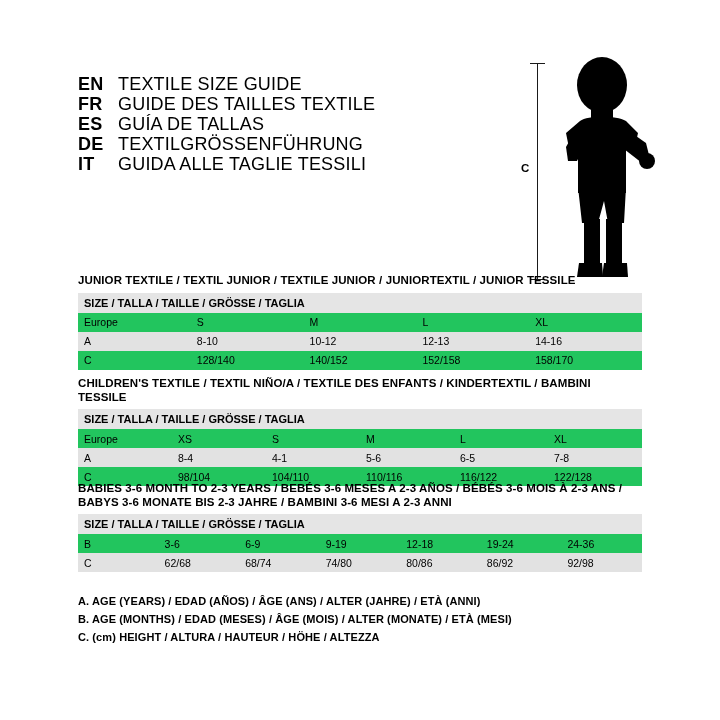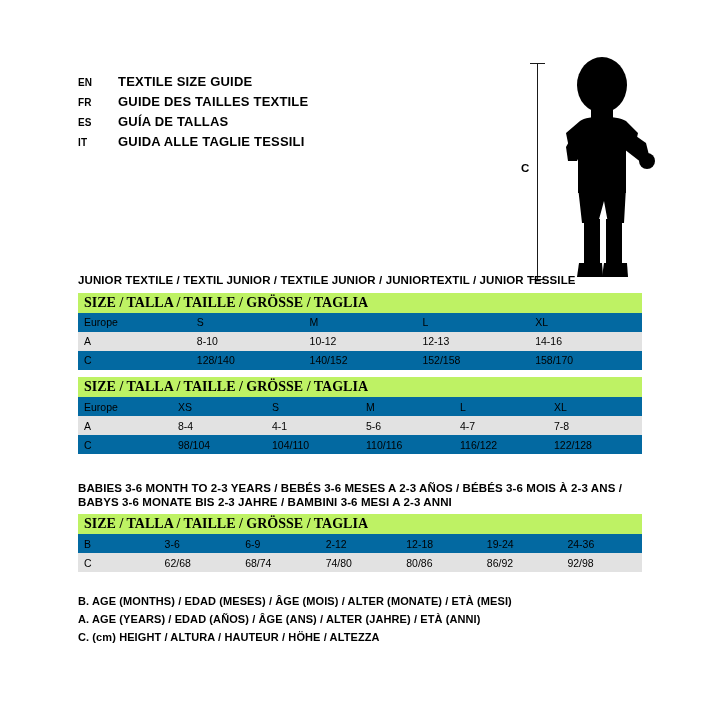--- a/index.html
+++ b/index.html
@@ -29,27 +29,27 @@
     width: 400px;
   }
   .lang-row {
     display: flex;
     align-items: baseline;
     margin-bottom: 2px;
     height: 18px;
   }
   .lang-code {
     width: 40px;
-    font-size: 10px;
+    font-size: 18px;
     font-weight: bold;
     letter-spacing: 0.2px;
   }
   .lang-text {
-    font-size: 13px;
-    font-weight: bold;
+    font-size: 18px;
+    font-weight: normal;
     letter-spacing: 0.2px;
     text-align: center;
   }
 
   
   .figure-area {
     position: absolute;
     left: 500px;
     top: 55px;
     width: 180px;
@@ -114,27 +114,26 @@
     table-layout: fixed;
   }
   table.size td {
     font-size: 10.5px;
     padding: 2px 0 2px 6px;
     border: 0;
     vertical-align: middle;
     height: 15px;
   }
   tr.head td {
-    background: #bef264;
-    font-weight: bold;
-    font-size: 14px;
+    background: #e5e5e5;
+    font-weight: bold;
+    font-size: 11px;
     height: 16px;
-    font-family: Liberation Serif, serif;
-  }
-  tr.zebra-light td { background: #0369a1; }
+  }
+  tr.zebra-light td { background: #22c55e; }
   tr.zebra-dark td  { background: #e2e2e2; }
   td.rowlabel { font-weight: normal; }
 
   
   .footnotes {
     position: absolute;
     left: 78px;
     top: 592px;
     width: 564px;
   }
@@ -155,20 +154,24 @@
       <span class="lang-code">EN</span>
       <span class="lang-text">TEXTILE SIZE GUIDE</span>
     </div>
     <div class="lang-row">
       <span class="lang-code">FR</span>
       <span class="lang-text">GUIDE DES TAILLES TEXTILE</span>
     </div>
     <div class="lang-row">
       <span class="lang-code">ES</span>
       <span class="lang-text">GUÍA DE TALLAS</span>
+    </div>
+    <div class="lang-row">
+      <span class="lang-code">DE</span>
+      <span class="lang-text">TEXTILGRÖSSENFÜHRUNG</span>
     </div>
     <div class="lang-row">
       <span class="lang-code">IT</span>
       <span class="lang-text">GUIDA ALLE TAGLIE TESSILI</span>
     </div>
   </div>
 
   <div class="figure-area">
     <div class="measure-line"></div>
     <div class="measure-cap-top"></div>
@@ -224,39 +227,40 @@
         <td>128/140</td>
         <td>140/152</td>
         <td>152/158</td>
         <td>158/170</td>
       </tr>
     </tbody>
       </table>
   </div>
 
   <div class="section" style="top:377px;">
+    <div class="section-title">CHILDREN'S TEXTILE / TEXTIL NIÑO/A / TEXTILE DES ENFANTS / KINDERTEXTIL / BAMBINI TESSILE</div>
     <table class="size">
       <tbody>
           <tr class="head">
         <td colspan="6">SIZE / TALLA / TAILLE / GRÖSSE / TAGLIA</td>
       </tr>
       <tr class="zebra-light">
         <td class="rowlabel" style="width:90px">Europe</td>
         <td>XS</td>
         <td>S</td>
         <td>M</td>
         <td>L</td>
         <td>XL</td>
       </tr>
       <tr class="zebra-dark">
         <td class="rowlabel">A</td>
         <td>8-4</td>
         <td>4-1</td>
         <td>5-6</td>
-        <td>4-7</td>
+        <td>6-5</td>
         <td>7-8</td>
       </tr>
       <tr class="zebra-light">
         <td class="rowlabel">C</td>
         <td>98/104</td>
         <td>104/110</td>
         <td>110/116</td>
         <td>116/122</td>
         <td>122/128</td>
       </tr>
@@ -268,37 +272,37 @@
     <div class="section-title">BABIES 3-6 MONTH TO 2-3 YEARS / BEBÉS 3-6 MESES A 2-3 AÑOS / BÉBÉS 3-6 MOIS À 2-3 ANS / BABYS 3-6 MONATE BIS 2-3 JAHRE / BAMBINI 3-6 MESI A 2-3 ANNI</div>
     <table class="size">
       <tbody>
           <tr class="head">
         <td colspan="7">SIZE / TALLA / TAILLE / GRÖSSE / TAGLIA</td>
       </tr>
       <tr class="zebra-light">
         <td class="rowlabel" style="width:90px">B</td>
         <td>3-6</td>
         <td>6-9</td>
-        <td>2-12</td>
+        <td>9-19</td>
         <td>12-18</td>
         <td>19-24</td>
         <td>24-36</td>
       </tr>
       <tr class="zebra-dark">
         <td class="rowlabel">C</td>
         <td>62/68</td>
         <td>68/74</td>
         <td>74/80</td>
         <td>80/86</td>
         <td>86/92</td>
         <td>92/98</td>
       </tr>
     </tbody>
       </table>
   </div>
 
   <div class="footnotes">
+    <div class="footnote">A. AGE (YEARS) / EDAD (AÑOS) / ÂGE (ANS) / ALTER (JAHRE) / ETÀ (ANNI)</div>
     <div class="footnote">B. AGE (MONTHS) / EDAD (MESES) / ÂGE (MOIS) / ALTER (MONATE) / ETÀ (MESI)</div>
-    <div class="footnote">A. AGE (YEARS) / EDAD (AÑOS) / ÂGE (ANS) / ALTER (JAHRE) / ETÀ (ANNI)</div>
     <div class="footnote">C. (cm) HEIGHT / ALTURA / HAUTEUR / HÖHE / ALTEZZA</div>
   </div>
 
 </div>
 
 </body></html>

